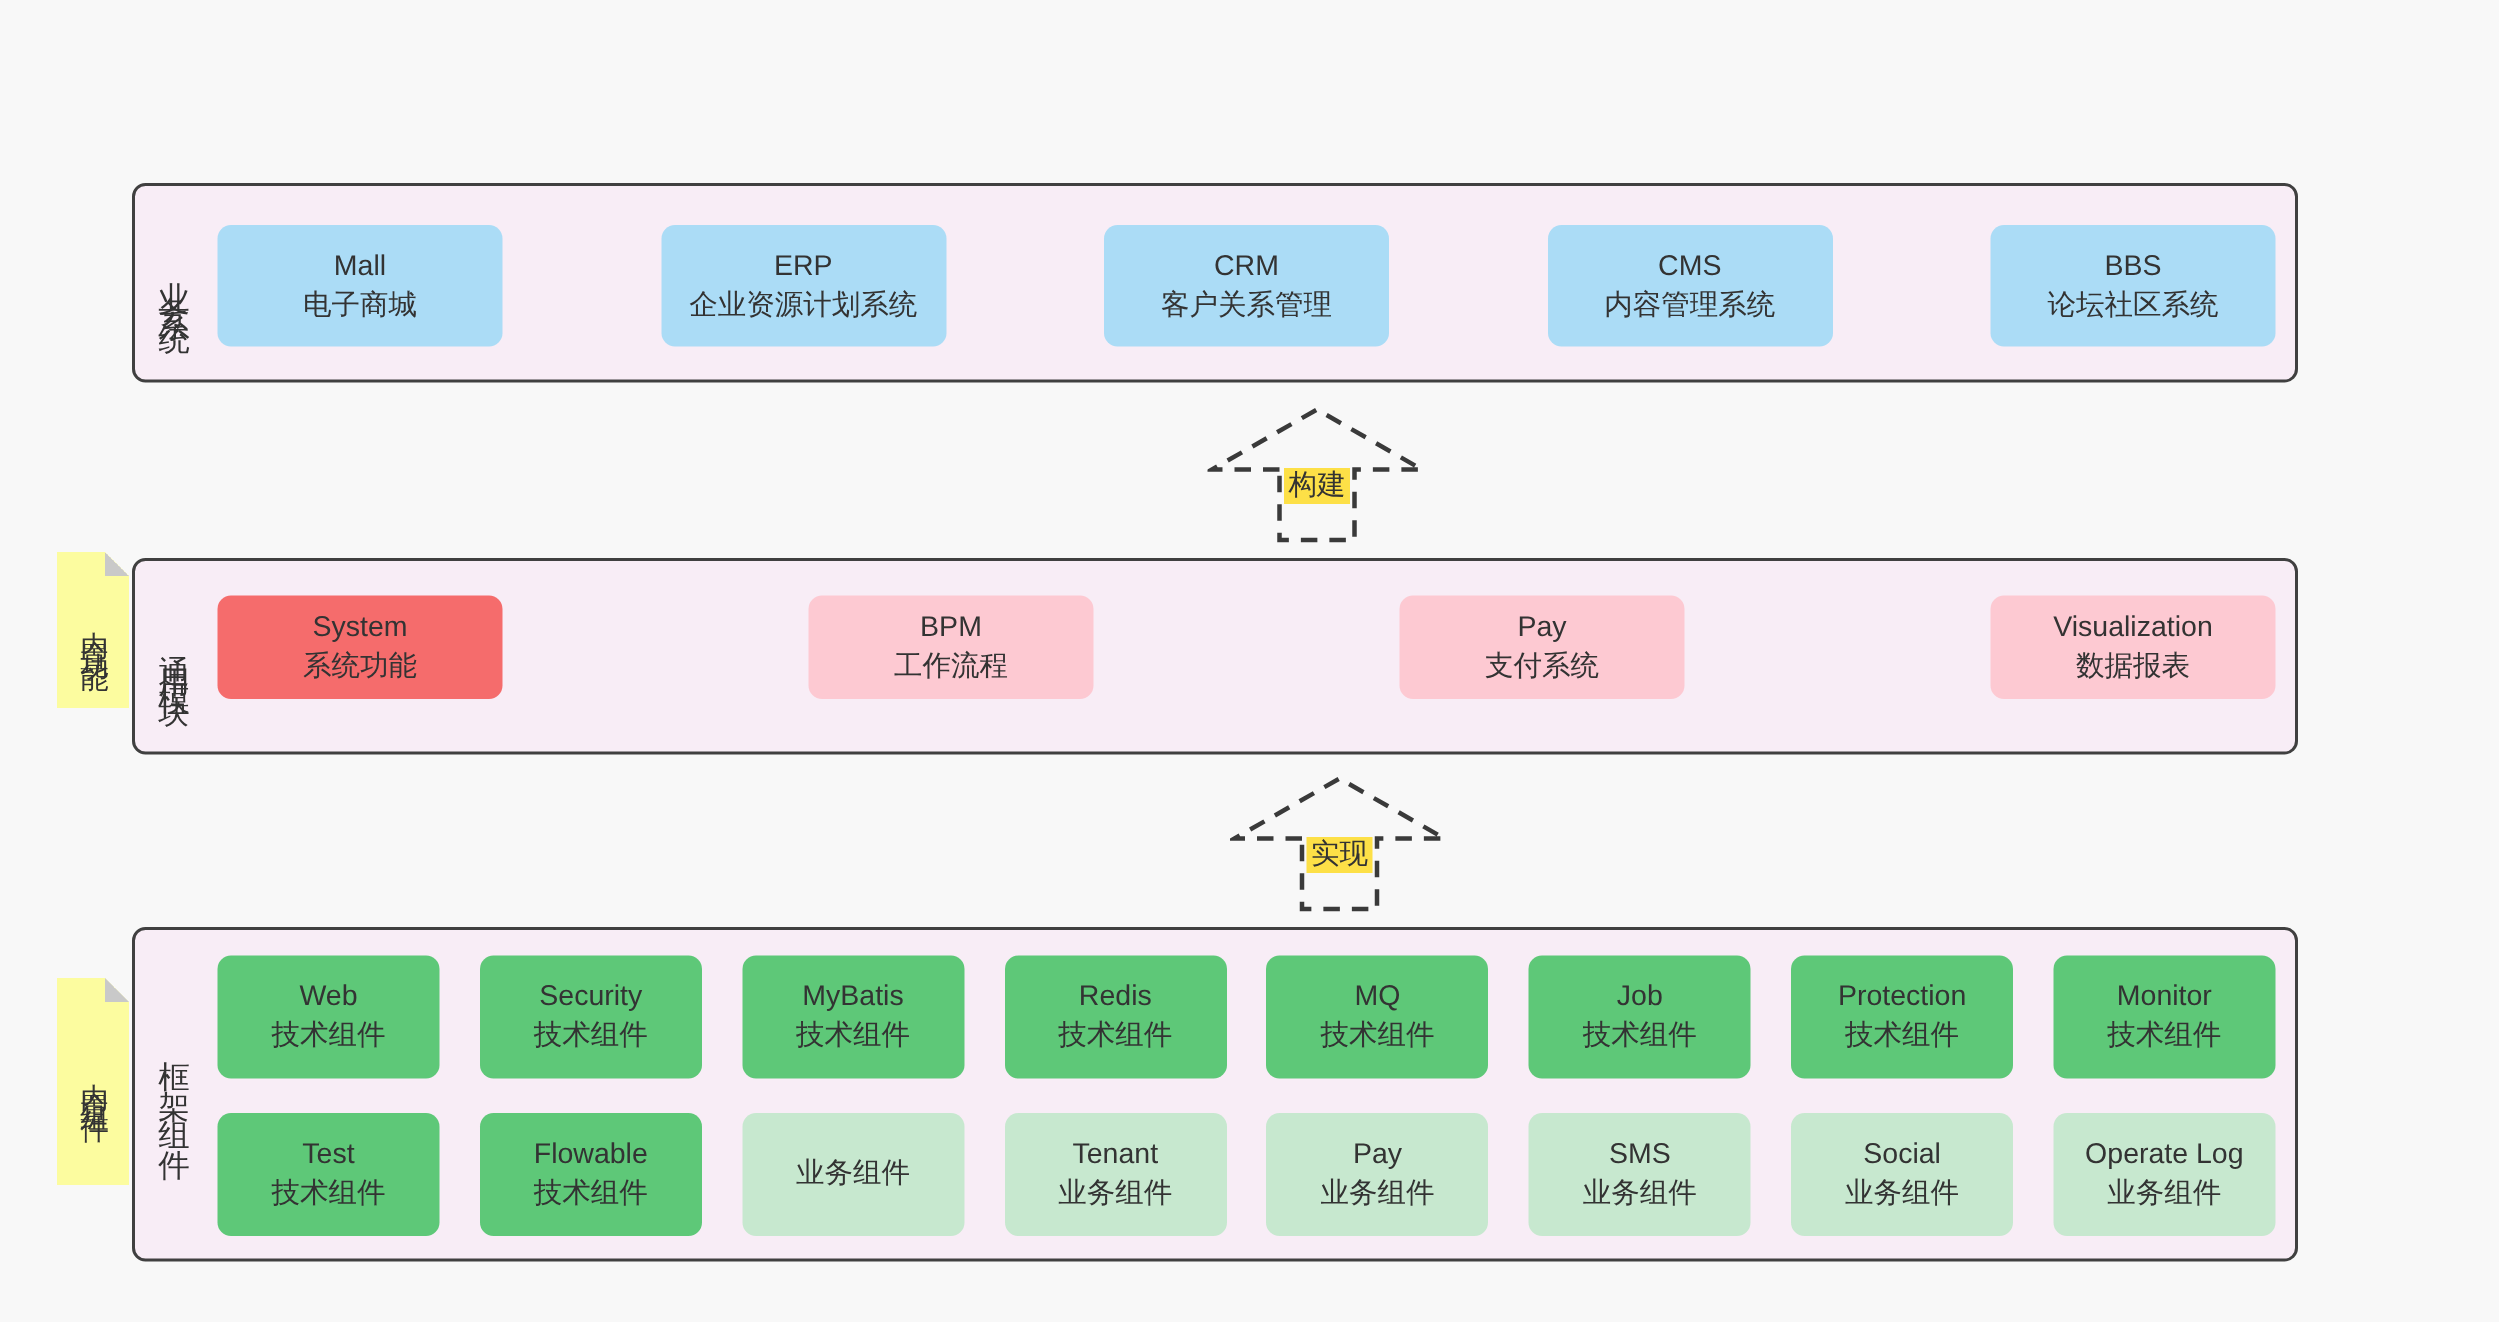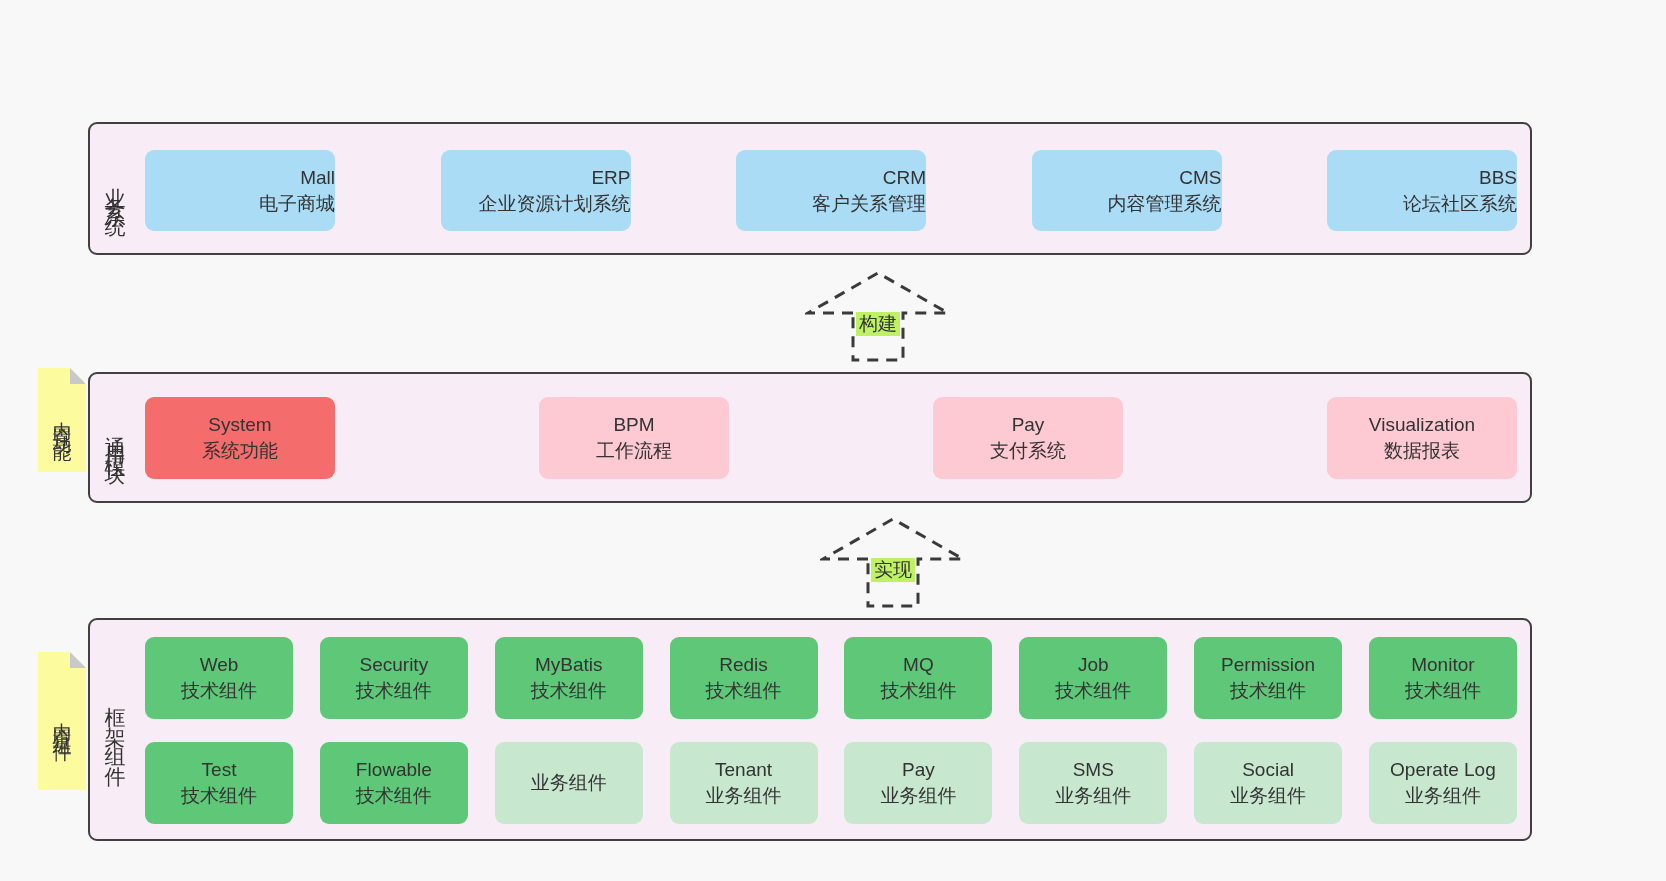--- a/index.html
+++ b/index.html
@@ -38,24 +38,24 @@
   #layer3 .row1{top:17px;}
   #layer3 .row2{top:122px;}
 
   .box{
     display:flex;flex-direction:column;align-items:center;justify-content:center;
     border-radius:9px;text-align:center;
     font-size:19px;line-height:26px;color:#333;
     box-sizing:border-box;
   }
   .w6{width:190px;height:81px;}
-  #layer2 .w6{height:82px;}
+  #layer2 .w6{height:69px;}
   .w8{width:148px;height:82px;padding:0 8px;}
 
-  .c-blue{background:#abdcf6;align-items:flex-end;}
+  .c-blue{background:#abdcf6;}
   .c-red{background:#f56c6c;}
   .c-pink{background:#fdc9d2;}
   .c-green{background:#5ec878;}
   .c-lgreen{background:#c7e8cf;}
 
   .note{
     position:absolute;left:38px;width:48px;
     background:#fcfc9f;
     clip-path:polygon(0 0,calc(100% - 16px) 0,100% 16px,100% 100%,0 100%);
   }
@@ -72,21 +72,21 @@
   .note .note-label span{
     writing-mode:vertical-rl;
     font-size:19px;letter-spacing:7px;color:#333;
   }
 
   .arrow{position:absolute;}
   #arrow1{left:805px;top:270px;}
   #arrow2{left:820px;top:516px;}
   .arrow-label{
     position:absolute;
-    background:#bef264;
+    background:#fde047;
     font-size:19px;color:#333;
     padding:2px 3px;line-height:20px;
   }
   #arrow1-label{left:856px;top:312px;}
   #arrow2-label{left:871px;top:558px;}
 </style>
 </head>
 <body>
 
 <section class="layer" id="layer1">
@@ -181,21 +181,21 @@
     </div>
     <div class="box w8 c-green">
       <span>MQ</span>
       <span>技术组件</span>
     </div>
     <div class="box w8 c-green">
       <span>Job</span>
       <span>技术组件</span>
     </div>
     <div class="box w8 c-green">
-      <span>Permission</span>
+      <span>Protection</span>
       <span>技术组件</span>
     </div>
     <div class="box w8 c-green">
       <span>Monitor</span>
       <span>技术组件</span>
     </div>
   </div>
   <div class="boxes row2">
     <div class="box w8 c-green">
       <span>Test</span>

